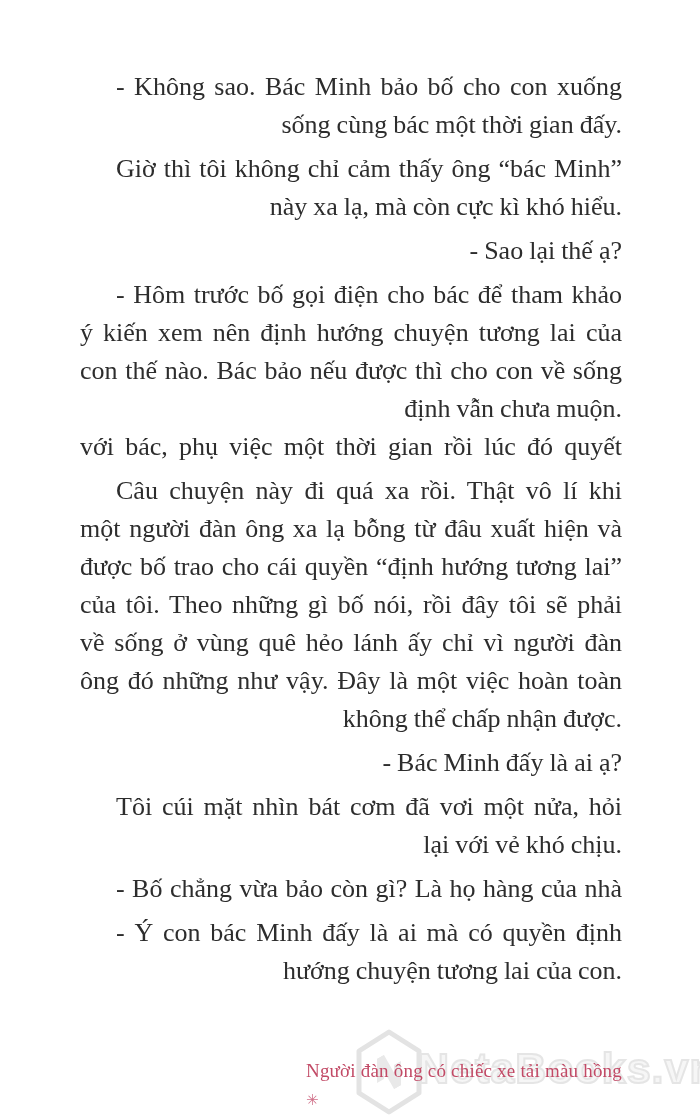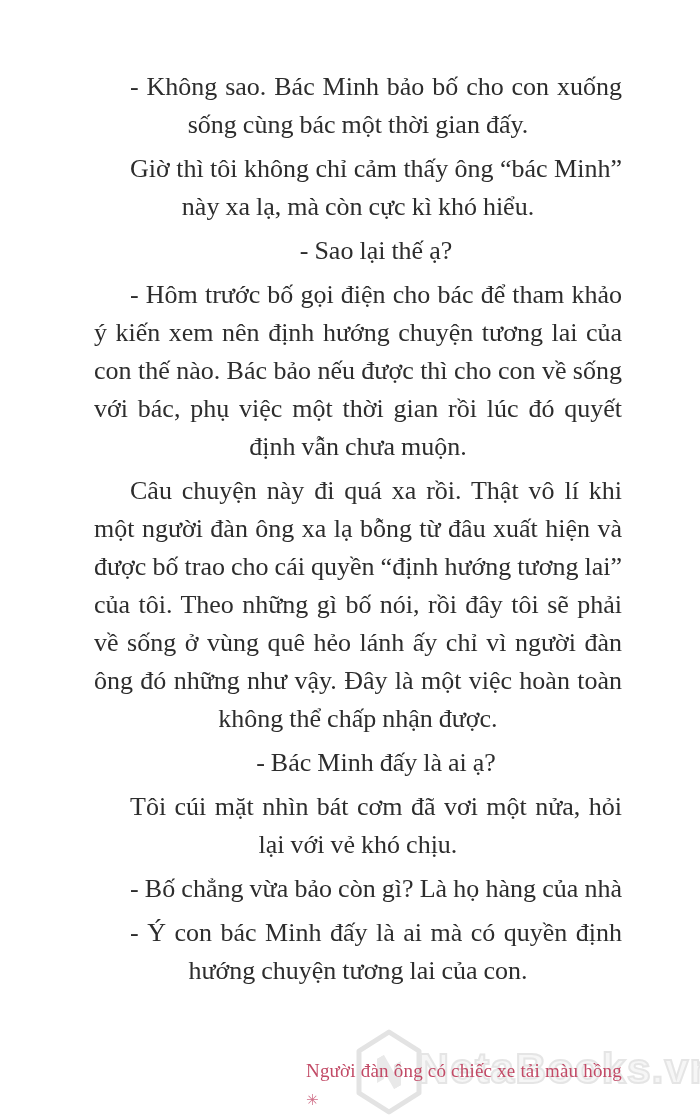--- a/index.html
+++ b/index.html
@@ -11,22 +11,22 @@
     font-family:"Liberation Serif","DejaVu Serif",serif;
   }
   
   .body-text{
     position:absolute;
     left:80px;top:68px;width:542px;
     font-size:26px;line-height:38px;
     color:#2d2d2d;
     word-spacing:-0.5px;
   }
-  .para{margin:0 0 6px 14px;padding:0;}
-  .line{height:38px;overflow:hidden;text-align:center;}
+  .para{margin:0 0 6px 0;padding:0;}
+  .line{height:38px;overflow:hidden;text-align:right;}
   .line.just{text-align:justify;text-align-last:justify;}
   .line.indent{text-indent:36px;}
   
   .footer{
     position:absolute;
     top:1060px;right:78px;
     display:flex;align-items:baseline;gap:9px;
     z-index:3;
     white-space:nowrap;
     flex-direction:column;
@@ -86,22 +86,22 @@
     </div>
 
     <div class="para">
       <div class="line indent">- Sao lại thế ạ?</div>
     </div>
 
     <div class="para">
       <div class="line indent just">- Hôm trước bố gọi điện cho bác để tham khảo</div>
       <div class="line just">ý kiến xem nên định hướng chuyện tương lai của</div>
       <div class="line just">con thế nào. Bác bảo nếu được thì cho con về sống</div>
+      <div class="line">định vẫn chưa muộn.</div>
       <div class="line just">với bác, phụ việc một thời gian rồi lúc đó quyết</div>
-      <div class="line">định vẫn chưa muộn.</div>
     </div>
 
     <div class="para">
       <div class="line indent just">Câu chuyện này đi quá xa rồi. Thật vô lí khi</div>
       <div class="line just">một người đàn ông xa lạ bỗng từ đâu xuất hiện và</div>
       <div class="line just">được bố trao cho cái quyền “định hướng tương lai”</div>
       <div class="line just">của tôi. Theo những gì bố nói, rồi đây tôi sẽ phải</div>
       <div class="line just">về sống ở vùng quê hẻo lánh ấy chỉ vì người đàn</div>
       <div class="line just">ông đó những như vậy. Đây là một việc hoàn toàn</div>
       <div class="line">không thể chấp nhận được.</div>

